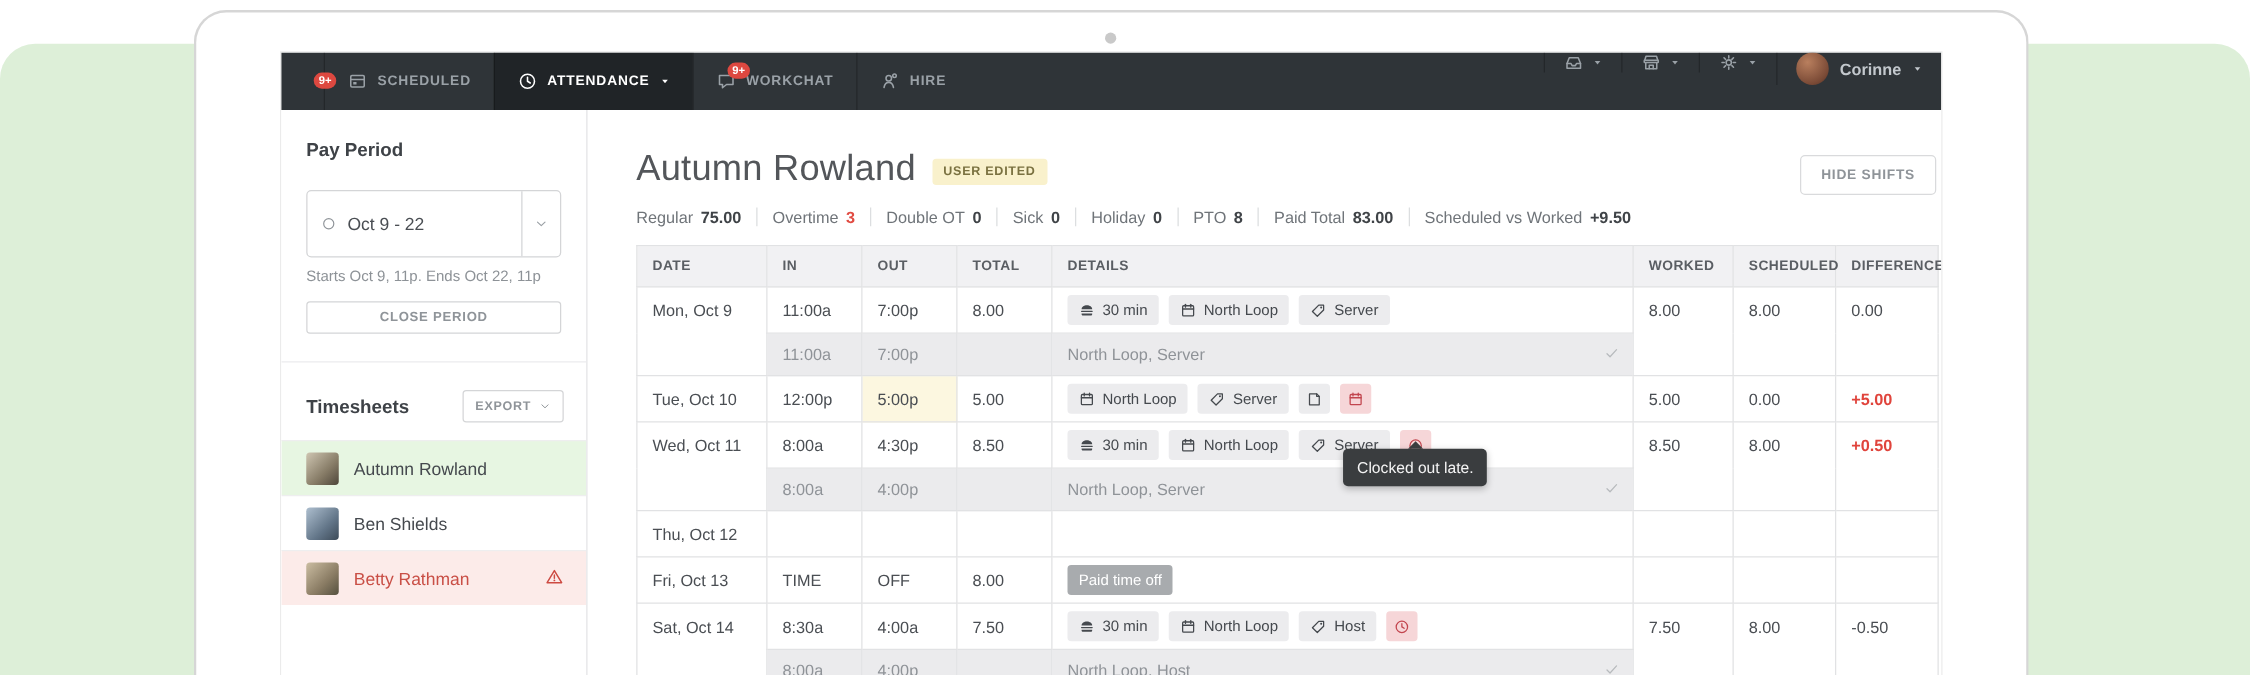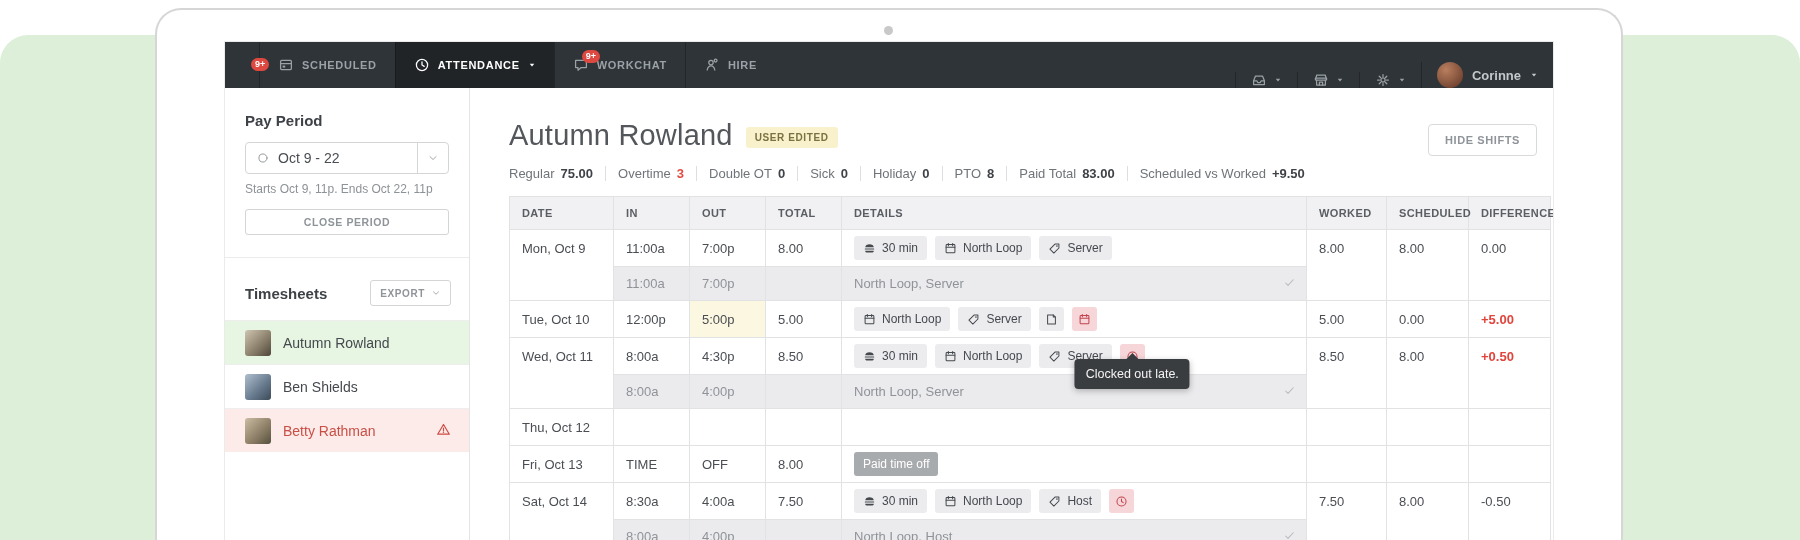--- a/index.html
+++ b/index.html
@@ -13,42 +13,42 @@
   .green-bg{position:absolute;left:0;top:35px;width:1800px;height:505px;background:#ddefd8;border-radius:28px 28px 0 0;}
   .device{position:absolute;left:155px;top:8px;width:1468px;height:560px;background:#ffffff;border:2px solid #d6d6d6;border-bottom:none;border-radius:26px 26px 0 0;box-sizing:border-box;}
   .camera-dot{position:absolute;left:50%;top:16px;width:9px;height:9px;margin-left:-5px;border-radius:50%;background:#c9c9c9;}
   .app{position:absolute;left:68px;top:32px;width:1328px;height:498px;background:#ffffff;box-shadow:0 0 0 1px rgba(0,0,0,.08);overflow:hidden;}
 
   
   .nav{position:absolute;top:0;left:0;right:0;height:46px;background:#2f3438;display:flex;align-items:stretch;color:#9aa1a7;z-index:5;}
   .nav-item{display:flex;align-items:center;gap:8px;padding:0 18px;border-left:1px solid rgba(0,0,0,.25);font-size:11px;font-weight:bold;letter-spacing:.7px;}
   .nav-item.bell{border-left:none;padding:0 17px;}
   .nav-item.active{background:rgba(0,0,0,.3);color:#ffffff;}
-  .nav-right{margin-left:auto;display:flex;align-items:flex-end;}
+  .nav-right{margin-left:auto;display:flex;align-items:flex-start;}
   .nav-menu{display:flex;align-items:center;gap:7px;padding:0 15px;border-left:1px solid rgba(0,0,0,.25);}
   .nav-user{display:flex;align-items:center;gap:9px;padding:0 15px;border-left:1px solid rgba(0,0,0,.25);font-size:13px;font-weight:bold;color:#c3c8cd;}
   .avatar-round{width:26px;height:26px;border-radius:50%;background:radial-gradient(circle at 35% 30%,#b97f5e,#7a4a36 70%,#4e2e22);}
   .icon-wrap{position:relative;display:inline-flex;}
   .nav-badge{position:absolute;top:-7px;left:9px;background:#dd4840;color:#fff;font-size:9px;font-weight:bold;padding:2px 4px;border-radius:8px;line-height:1;letter-spacing:0;}
 
   
   .icon{display:inline-flex;line-height:0;color:inherit;}
   .icon svg{display:block;fill:none;stroke:currentColor;stroke-width:1.25;stroke-linecap:round;stroke-linejoin:round;}
   .icon-16 svg{width:16px;height:16px;}
   .icon-15 svg{width:15px;height:15px;}
   .icon-13 svg{width:13px;height:13px;}
   .icon-12 svg{width:12px;height:12px;}
   .icon-10 svg{width:10px;height:10px;}
   .icon-8 svg{width:8px;height:8px;}
 
   
   .sidebar{position:absolute;left:0;top:46px;width:245px;bottom:0;background:#fff;border-right:1px solid #e3e4e6;box-sizing:border-box;overflow:hidden;}
   .side-section{padding:24px 20px 22px;border-bottom:1px solid #ececee;}
   .side-heading{font-size:15px;font-weight:bold;color:#3e4247;}
-  .select{display:flex;align-items:center;height:32px;border:1px solid #d4d5d7;border-radius:4px;background:#fff;font-size:14px;color:#4a4e53;margin-top:13px;box-sizing:border-box;}
+  .select{display:flex;align-items:center;height:54px;border:1px solid #d4d5d7;border-radius:4px;background:#fff;font-size:14px;color:#4a4e53;margin-top:23px;box-sizing:border-box;}
   .sel-body{flex:1;display:flex;align-items:center;gap:9px;padding:0 11px;overflow:hidden;white-space:nowrap;}
   .sel-caret{width:30px;align-self:stretch;border-left:1px solid #d4d5d7;display:flex;align-items:center;justify-content:center;color:#9aa0a5;}
   .side-subtext{margin-top:8px;font-size:12px;color:#8d9297;}
   .btn-outline{display:flex;align-items:center;justify-content:center;height:24px;border:1px solid #d4d5d7;border-radius:3px;background:#fff;font-size:10.5px;font-weight:bold;color:#8f9499;letter-spacing:.6px;margin-top:13px;}
   .ts-head{padding:22px 18px 14px 20px;display:flex;align-items:center;justify-content:space-between;}
   .btn-export{display:inline-flex;align-items:center;gap:6px;height:24px;padding:0 9px;border:1px solid #d4d5d7;border-radius:3px;background:#fff;font-size:10px;font-weight:bold;color:#8f9499;letter-spacing:.6px;margin-top:0;}
   .person{display:flex;align-items:center;gap:12px;height:43px;padding:0 18px 0 20px;border-top:1px solid #eeeeef;font-size:14px;color:#45494e;background:#fff;}
   .person.selected{background:#e7f6e2;}
   .person.alert{background:#fcebe9;color:#c94f46;}
   .avatar{width:26px;height:26px;border-radius:3px;flex:none;}
@@ -56,21 +56,21 @@
   .avatar-1{background:linear-gradient(135deg,#aebfcf,#64778a 60%,#3c4a58);}
   .avatar-2{background:linear-gradient(135deg,#cbbda2,#8a7c64 60%,#55503f);}
   .person .warn{margin-left:auto;color:#cd4b43;}
 
   
   .main{position:absolute;left:246px;top:46px;right:0;bottom:0;background:#fff;overflow:hidden;}
   .main-header{position:relative;padding:30px 16px 0 38px;}
   .title-row{display:flex;align-items:center;gap:13px;}
   .page-title{font-size:29px;color:#53565a;letter-spacing:.2px;line-height:34px;}
   .user-edited-badge{background:#f9f1cc;color:#7a7140;font-size:10px;font-weight:bold;letter-spacing:.6px;padding:5px 9px;border-radius:3px;margin-top:5px;}
-  .hide-shifts{position:absolute;top:36px;right:16px;height:32px;display:flex;align-items:center;padding:0 16px;border:1px solid #d9dadc;border-radius:4px;background:#fff;font-size:11px;font-weight:bold;letter-spacing:.6px;color:#8f9499;box-sizing:border-box;}
+  .hide-shifts{position:absolute;top:36px;right:4px;height:32px;display:flex;align-items:center;padding:0 16px;border:1px solid #d9dadc;border-radius:4px;background:#fff;font-size:11px;font-weight:bold;letter-spacing:.6px;color:#8f9499;box-sizing:border-box;}
   .stats{display:flex;align-items:flex-start;margin-top:14px;font-size:13px;color:#6f7479;}
   .stat{display:flex;gap:6px;padding:0 12px;border-left:1px solid #dcdee0;line-height:15px;white-space:nowrap;}
   .stat:first-child{padding-left:0;border-left:none;}
   .stat-value{font-weight:bold;color:#3f4347;}
   .stat-value.red{color:#e14b42;}
 
   
   .table-wrap{margin:15px 0 0 38px;}
   table{border-collapse:collapse;table-layout:fixed;width:1041px;}
   col.c-date{width:104px}col.c-in{width:76px}col.c-out{width:76px}col.c-total{width:76px}

